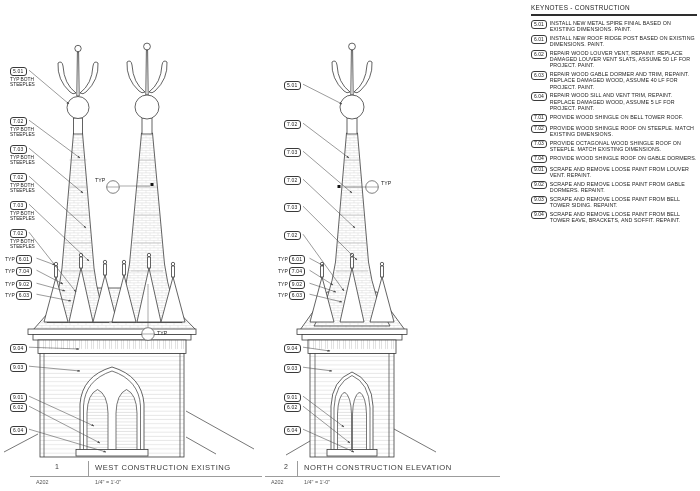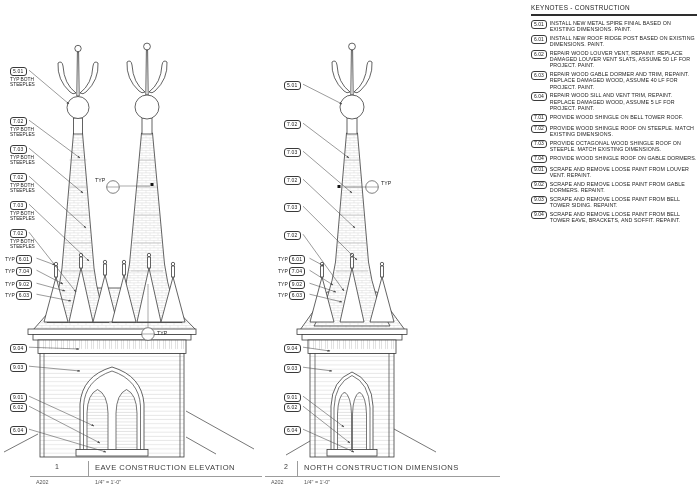--- a/index.html
+++ b/index.html
@@ -450,25 +450,25 @@
       <div class="kn-item">
         <span class="kn-tag">9.04</span>
         <span class="kn-text">SCRAPE AND REMOVE LOOSE PAINT FROM BELL TOWER EAVE, BRACKETS, AND SOFFIT. REPAINT.</span>
       </div>
     </div>
 </div>
 
 <div>
   <span class="vnum" style="left:55px;top:463px">1</span>
   <div class="vline-v" style="left:88px;top:461px;height:15px"></div>
-  <span class="vtitle" style="left:95px;top:463px">EAVE CONSTRUCTION ELEVATION</span>
+  <span class="vtitle" style="left:95px;top:463px">WEST CONSTRUCTION EXISTING</span>
   <div class="vline-h" style="left:30px;top:476px;width:232px"></div>
   <span class="vsheet" style="left:36px;top:479px">A202</span>
   <span class="vscale" style="left:95px;top:479px">1/4" = 1'-0"</span>
 </div>
 <div>
   <span class="vnum" style="left:284px;top:463px">2</span>
   <div class="vline-v" style="left:297px;top:461px;height:15px"></div>
-  <span class="vtitle" style="left:304px;top:463px">NORTH CONSTRUCTION DIMENSIONS</span>
+  <span class="vtitle" style="left:304px;top:463px">NORTH CONSTRUCTION ELEVATION</span>
   <div class="vline-h" style="left:265px;top:476px;width:235px"></div>
   <span class="vsheet" style="left:271px;top:479px">A202</span>
   <span class="vscale" style="left:304px;top:479px">1/4" = 1'-0"</span>
 </div>
 
 </body></html>

